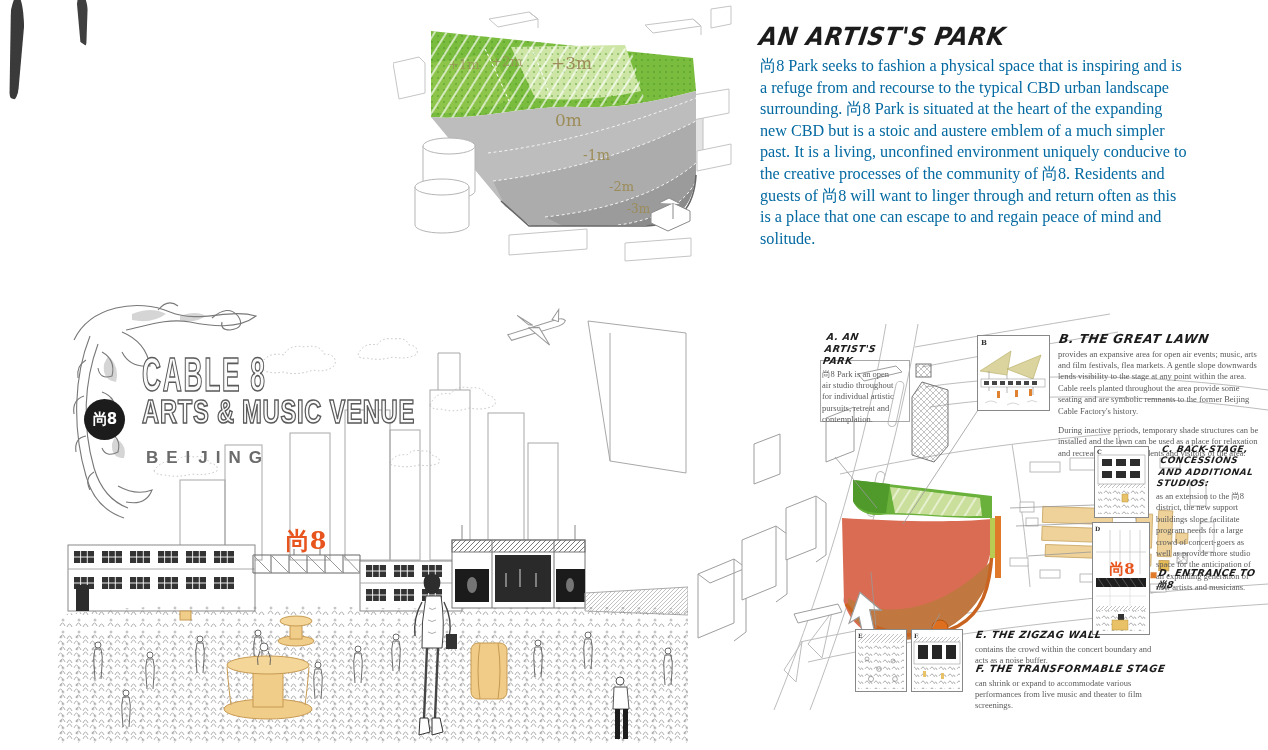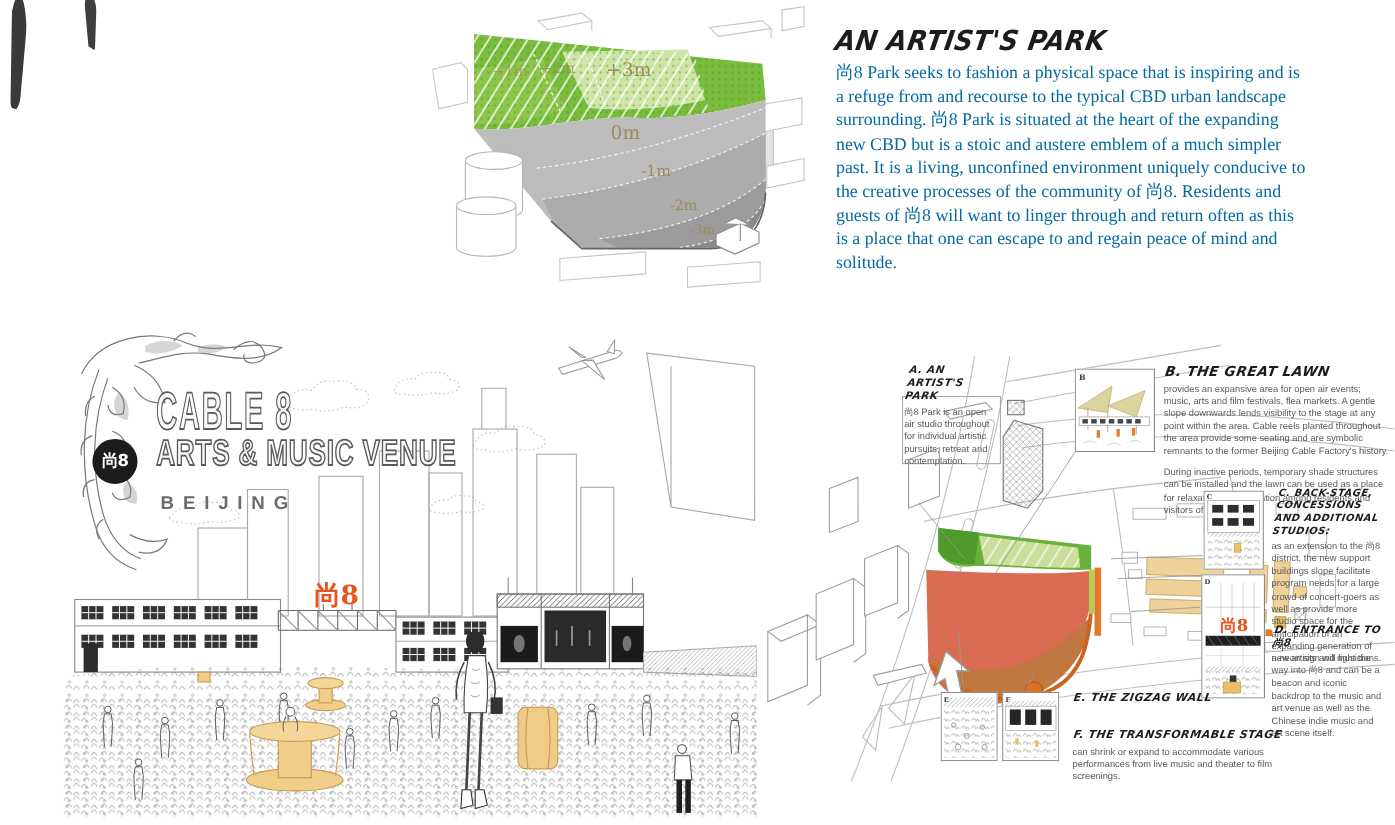--- a/index.html
+++ b/index.html
@@ -23,21 +23,21 @@
   .t1{left:142px;top:347px;font-size:48px;letter-spacing:3px;transform:scaleX(.55);transform-origin:left top;white-space:nowrap;}
   .t2{left:142px;top:393px;font-size:33px;letter-spacing:1px;transform:scaleX(.72);transform-origin:left top;white-space:nowrap;}
   .t3{left:146px;top:448px;font-family:"Liberation Sans",sans-serif;font-weight:bold;font-size:17px;
       letter-spacing:8px;color:#6b6b6b;white-space:nowrap;}
   .badge{left:84px;top:399px;width:41px;height:41px;border-radius:50%;background:#1c1c1c;
          display:flex;align-items:center;justify-content:center;color:#fff;
          font-family:"DejaVu Sans",sans-serif;font-weight:bold;font-size:15px;letter-spacing:-1px;}
   
   .ann{position:absolute;color:#555;}
   .ann .h{font-size:9.5px;line-height:1.25;margin-bottom:2px;}
-  .ann .b{font-family:Liberation Sans, sans-serif;font-size:8.5px;line-height:1.34;color:#5a5a5a;}
+  .ann .b{font-family:Liberation Serif, serif;font-size:8.5px;line-height:1.34;color:#5a5a5a;}
   .ann .b + .b{margin-top:8px;}
   .ann-b .h{font-size:12.5px;}
   .abox{left:820px;top:360px;width:88px;height:60px;border:1px solid #a8a8a8;}
   .tl{font-family:"DejaVu Serif",serif;}
   svg text{font-family:"DejaVu Serif",serif;}
   .thumb{position:absolute;background:#fff;}
 </style>
 </head>
 <body>
 
@@ -469,21 +469,20 @@
         <path d="M18,65 V84 M38,65 V84 M4,74 H54"></path>
       </g>
     <rect x="4" y="84" width="50" height="4" fill="url(#xh2)"></rect>
     <rect x="4" y="88" width="50" height="21" fill="url(#crowdT)"></rect>
     <rect x="26" y="92" width="6" height="8" fill="#333"></rect>
     <rect x="20" y="98" width="16" height="10" fill="#e9c267" stroke="#b8923f" stroke-width=".5"></rect>
   </svg>
 
   <div class="ann" style="left:1156px;top:567px;width:100px">
     <div class="h hand">D. ENTRANCE TO 尚8</div>
-    <div class="b">a neon sign will light the way into 尚8 and can be a beacon and iconic backdrop to the music and art venue as well as the Chinese indie music and art scene itself.</div>
   </div>
 
   <svg class="thumb" style="left:855px;top:629px" width="52" height="63" viewBox="0 0 52 63">
     <rect x=".5" y=".5" width="51" height="62" fill="#fff" stroke="#888"></rect>
     <text x="3" y="9" font-size="6" font-weight="bold" fill="#333">E</text>
     <rect x="3" y="5" width="46" height="9" fill="url(#xh2)"></rect>
     <rect x="3" y="14" width="46" height="46" fill="url(#crowdT)"></rect>
     <g stroke="#777" fill="none" stroke-width=".6">
       <circle cx="12" cy="30" r="2"></circle>
         <circle cx="24" cy="40" r="2.4"></circle>
@@ -504,19 +503,20 @@
       </g>
     <rect x="3" y="37" width="46" height="23" fill="url(#crowdT)"></rect>
     <g fill="#e9c267">
         <rect x="12" y="42" width="3" height="6"></rect>
         <rect x="30" y="44" width="3" height="6"></rect>
       </g>
   </svg>
 
   <div class="ann" style="left:975px;top:624px;width:178px">
     <div class="h hand" style="font-size:10px">E. THE ZIGZAG WALL</div>
+    <div class="b">contains the crowd within the concert boundary and acts as a noise buffer.</div>
   </div>
   <div class="ann" style="left:975px;top:658px;width:190px">
     <div class="h hand" style="font-size:10px">F. THE TRANSFORMABLE STAGE</div>
     <div class="b">can shrink or expand to accommodate various performances from live music and theater to film screenings.</div>
   </div>
 
 </div>
 
 </body></html>

